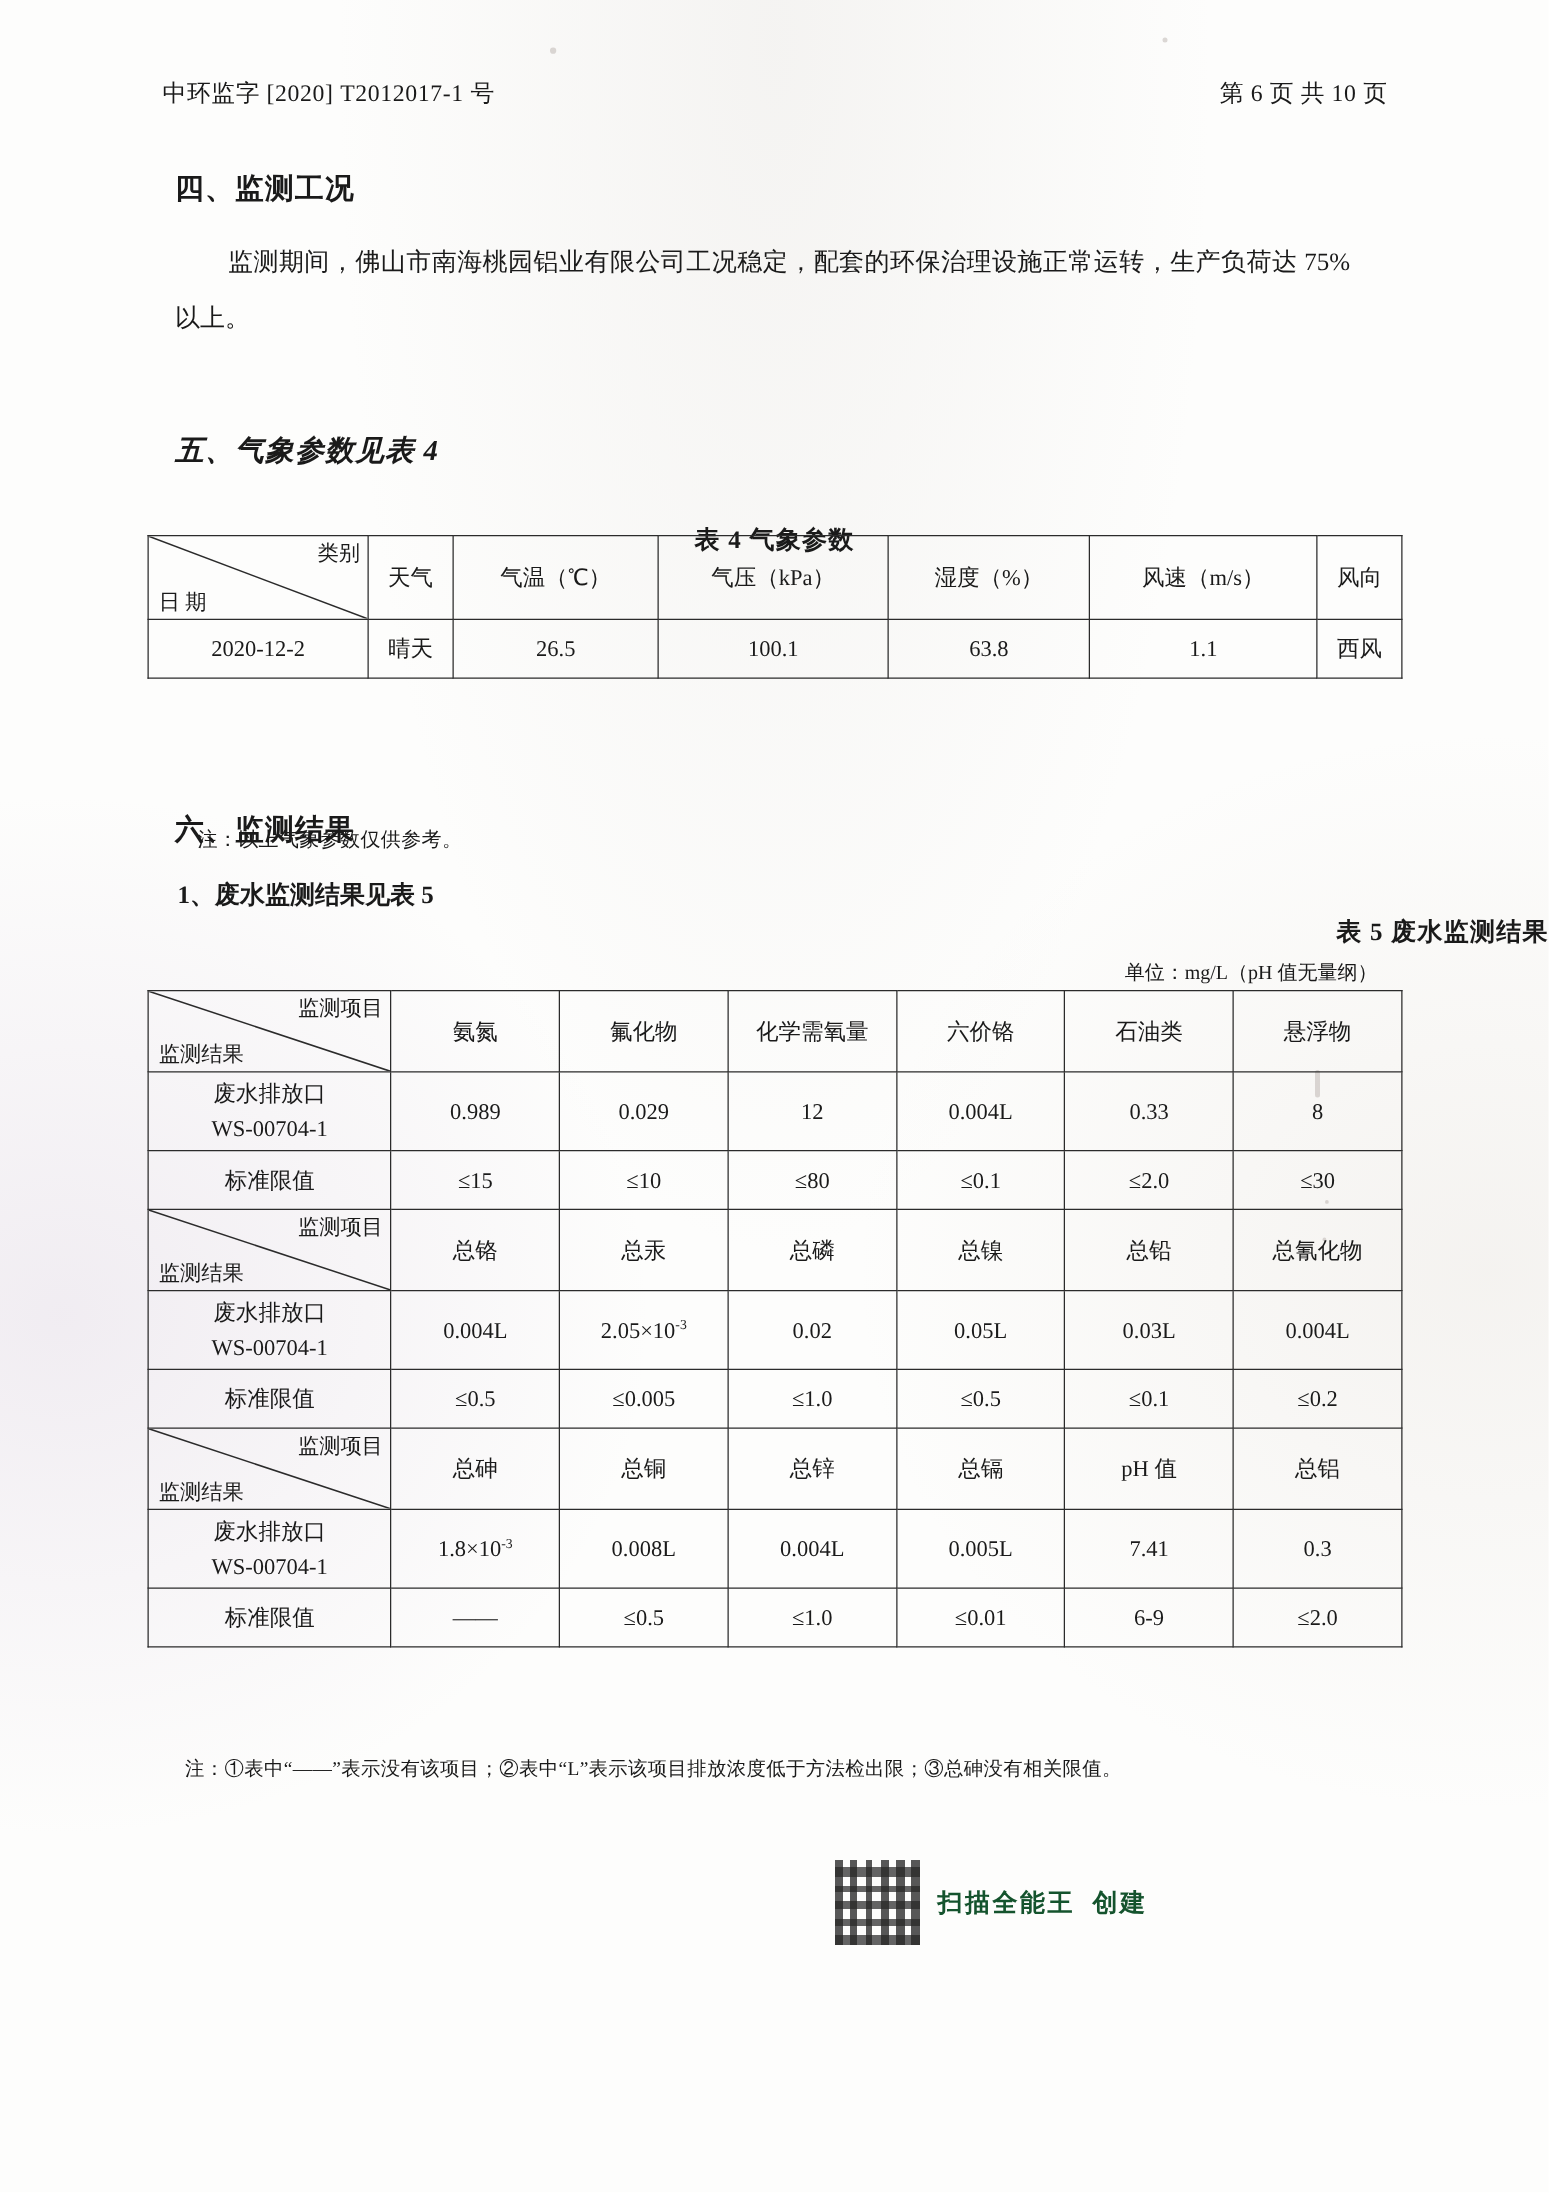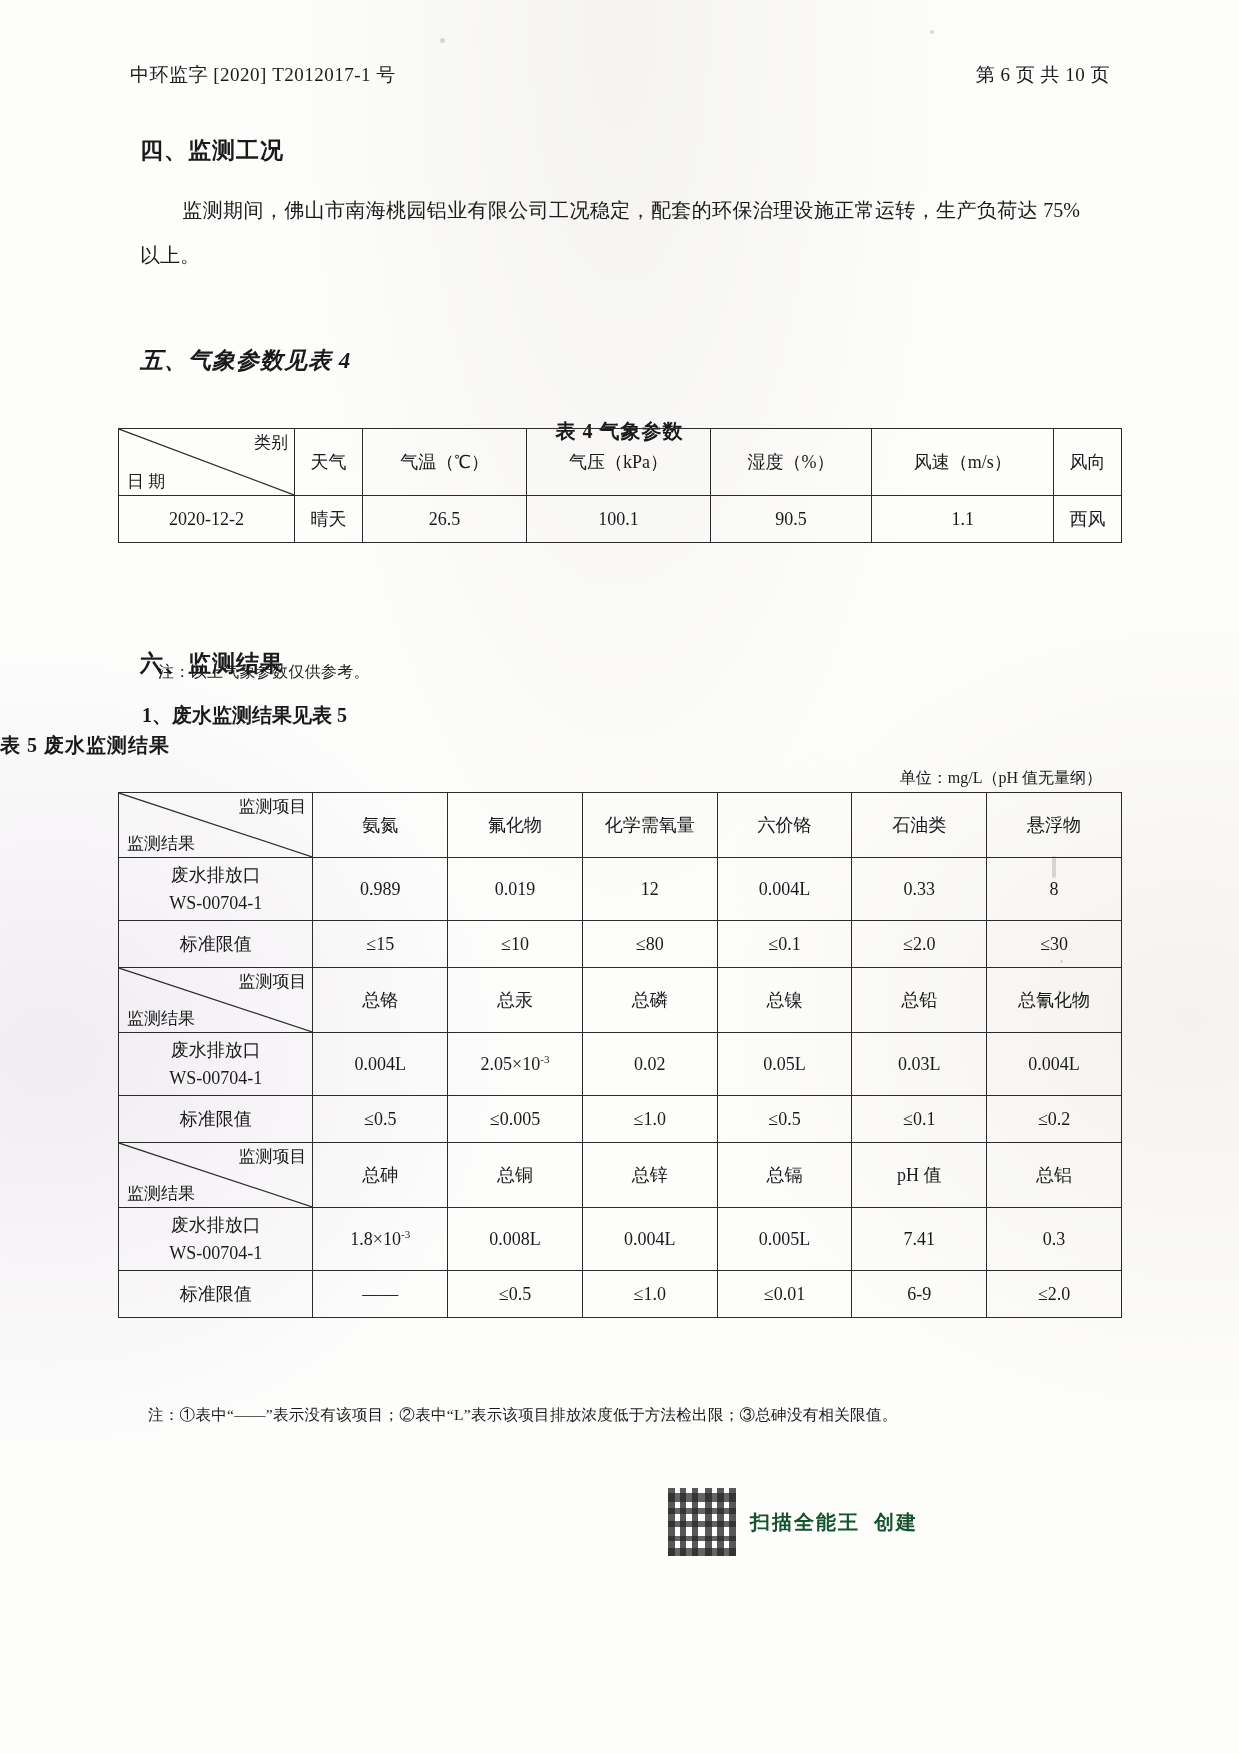--- a/index.html
+++ b/index.html
@@ -74,21 +74,21 @@
 
   .sec-five { position: absolute; left: 140px; top: 235px; font-style: italic; }
 
   .tbl-caption {
     position: absolute;
     font-size: 20px;
     font-weight: bold;
     letter-spacing: 1px;
   }
   .cap4 { left: 0; top: 288px; width: 1239px; text-align: center; margin-top: 20px; }
-  .cap5 { left: 0; top: 622px; width: 1239px; text-align: left; }
+  .cap5 { left: 0; top: 622px; width: 1239px; text-align: right; }
 
   .unit-note {
     position: absolute;
     right: 137px;
     top: 658px;
     font-size: 16px;
   }
 
   table.grid {
     position: absolute;
@@ -247,21 +247,21 @@
         <td>气压（kPa）</td>
         <td>湿度（%）</td>
         <td>风速（m/s）</td>
         <td>风向</td>
       </tr>
       <tr>
         <td>2020-12-2</td>
         <td>晴天</td>
         <td>26.5</td>
         <td>100.1</td>
-        <td>90.5</td>
+        <td>63.8</td>
         <td>1.1</td>
         <td>西风</td>
       </tr>
     </tbody>
       </table>
 
     <div class="note note4">注：以上气象参数仅供参考。</div>
 
     <h2 class="section sec-six">六、监测结果</h2>
     <div class="sub-one">1、废水监测结果见表 5</div>
@@ -288,21 +288,21 @@
         <td>六价铬</td>
         <td>石油类</td>
         <td>悬浮物</td>
       </tr>
       <tr>
         <td class="tall twoline">
           <div>废水排放口</div>
           <div>WS-00704-1</div>
         </td>
         <td>0.989</td>
-        <td>0.019</td>
+        <td>0.029</td>
         <td>12</td>
         <td>0.004L</td>
         <td>0.33</td>
         <td>8</td>
       </tr>
       <tr>
         <td>标准限值</td>
         <td>≤15</td>
         <td>≤10</td>
         <td>≤80</td>

